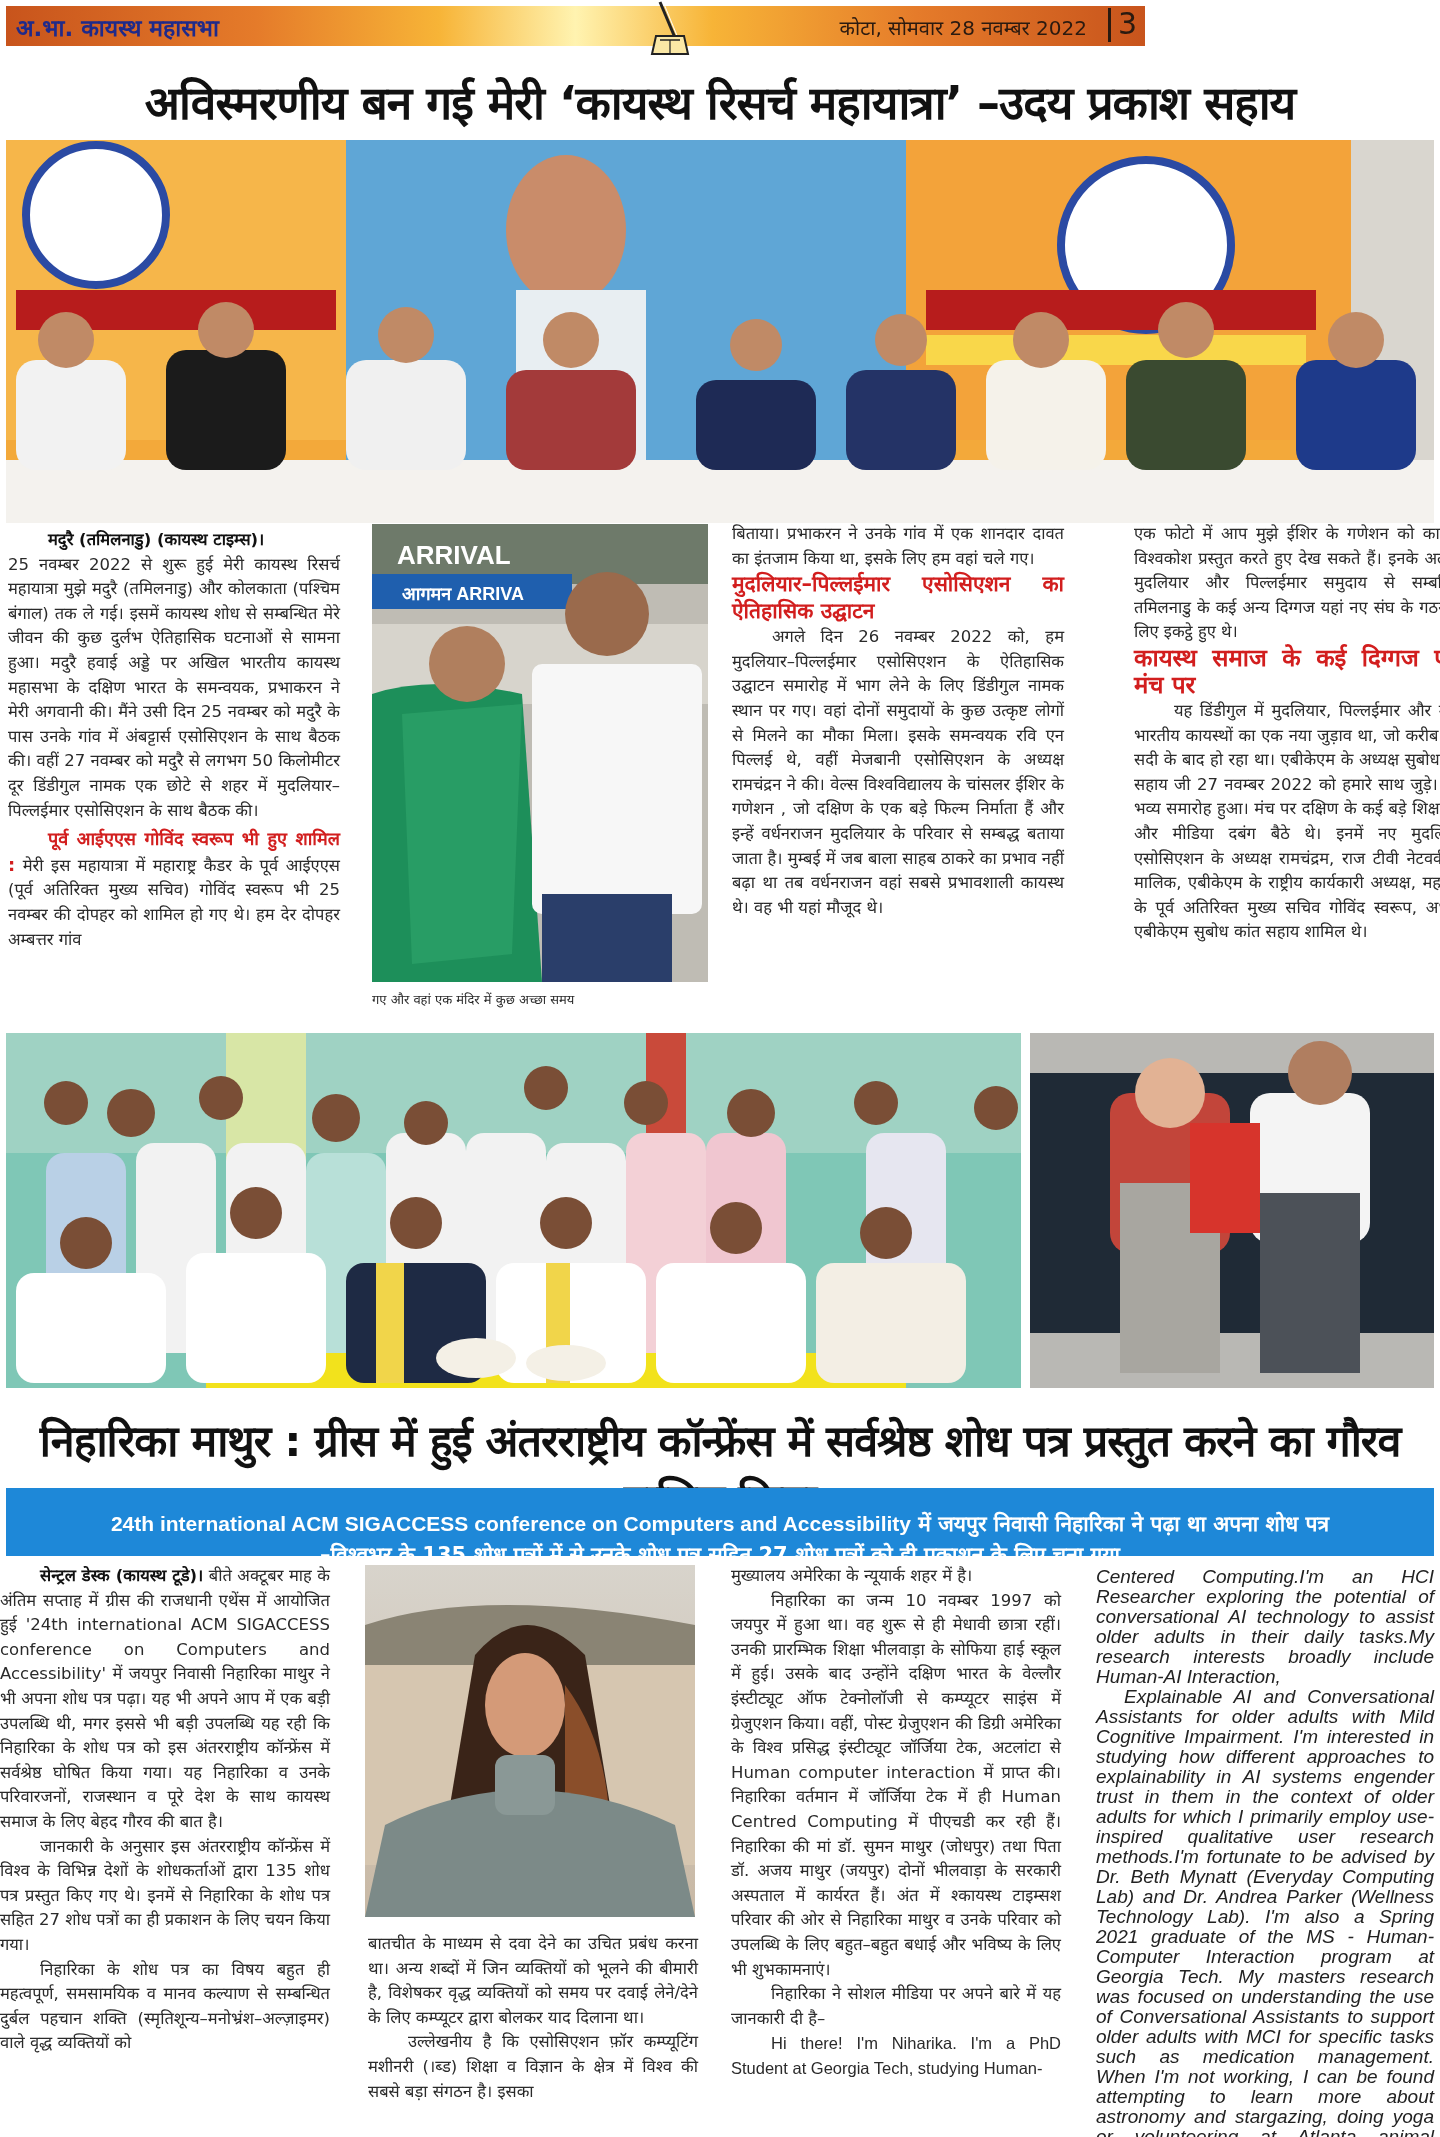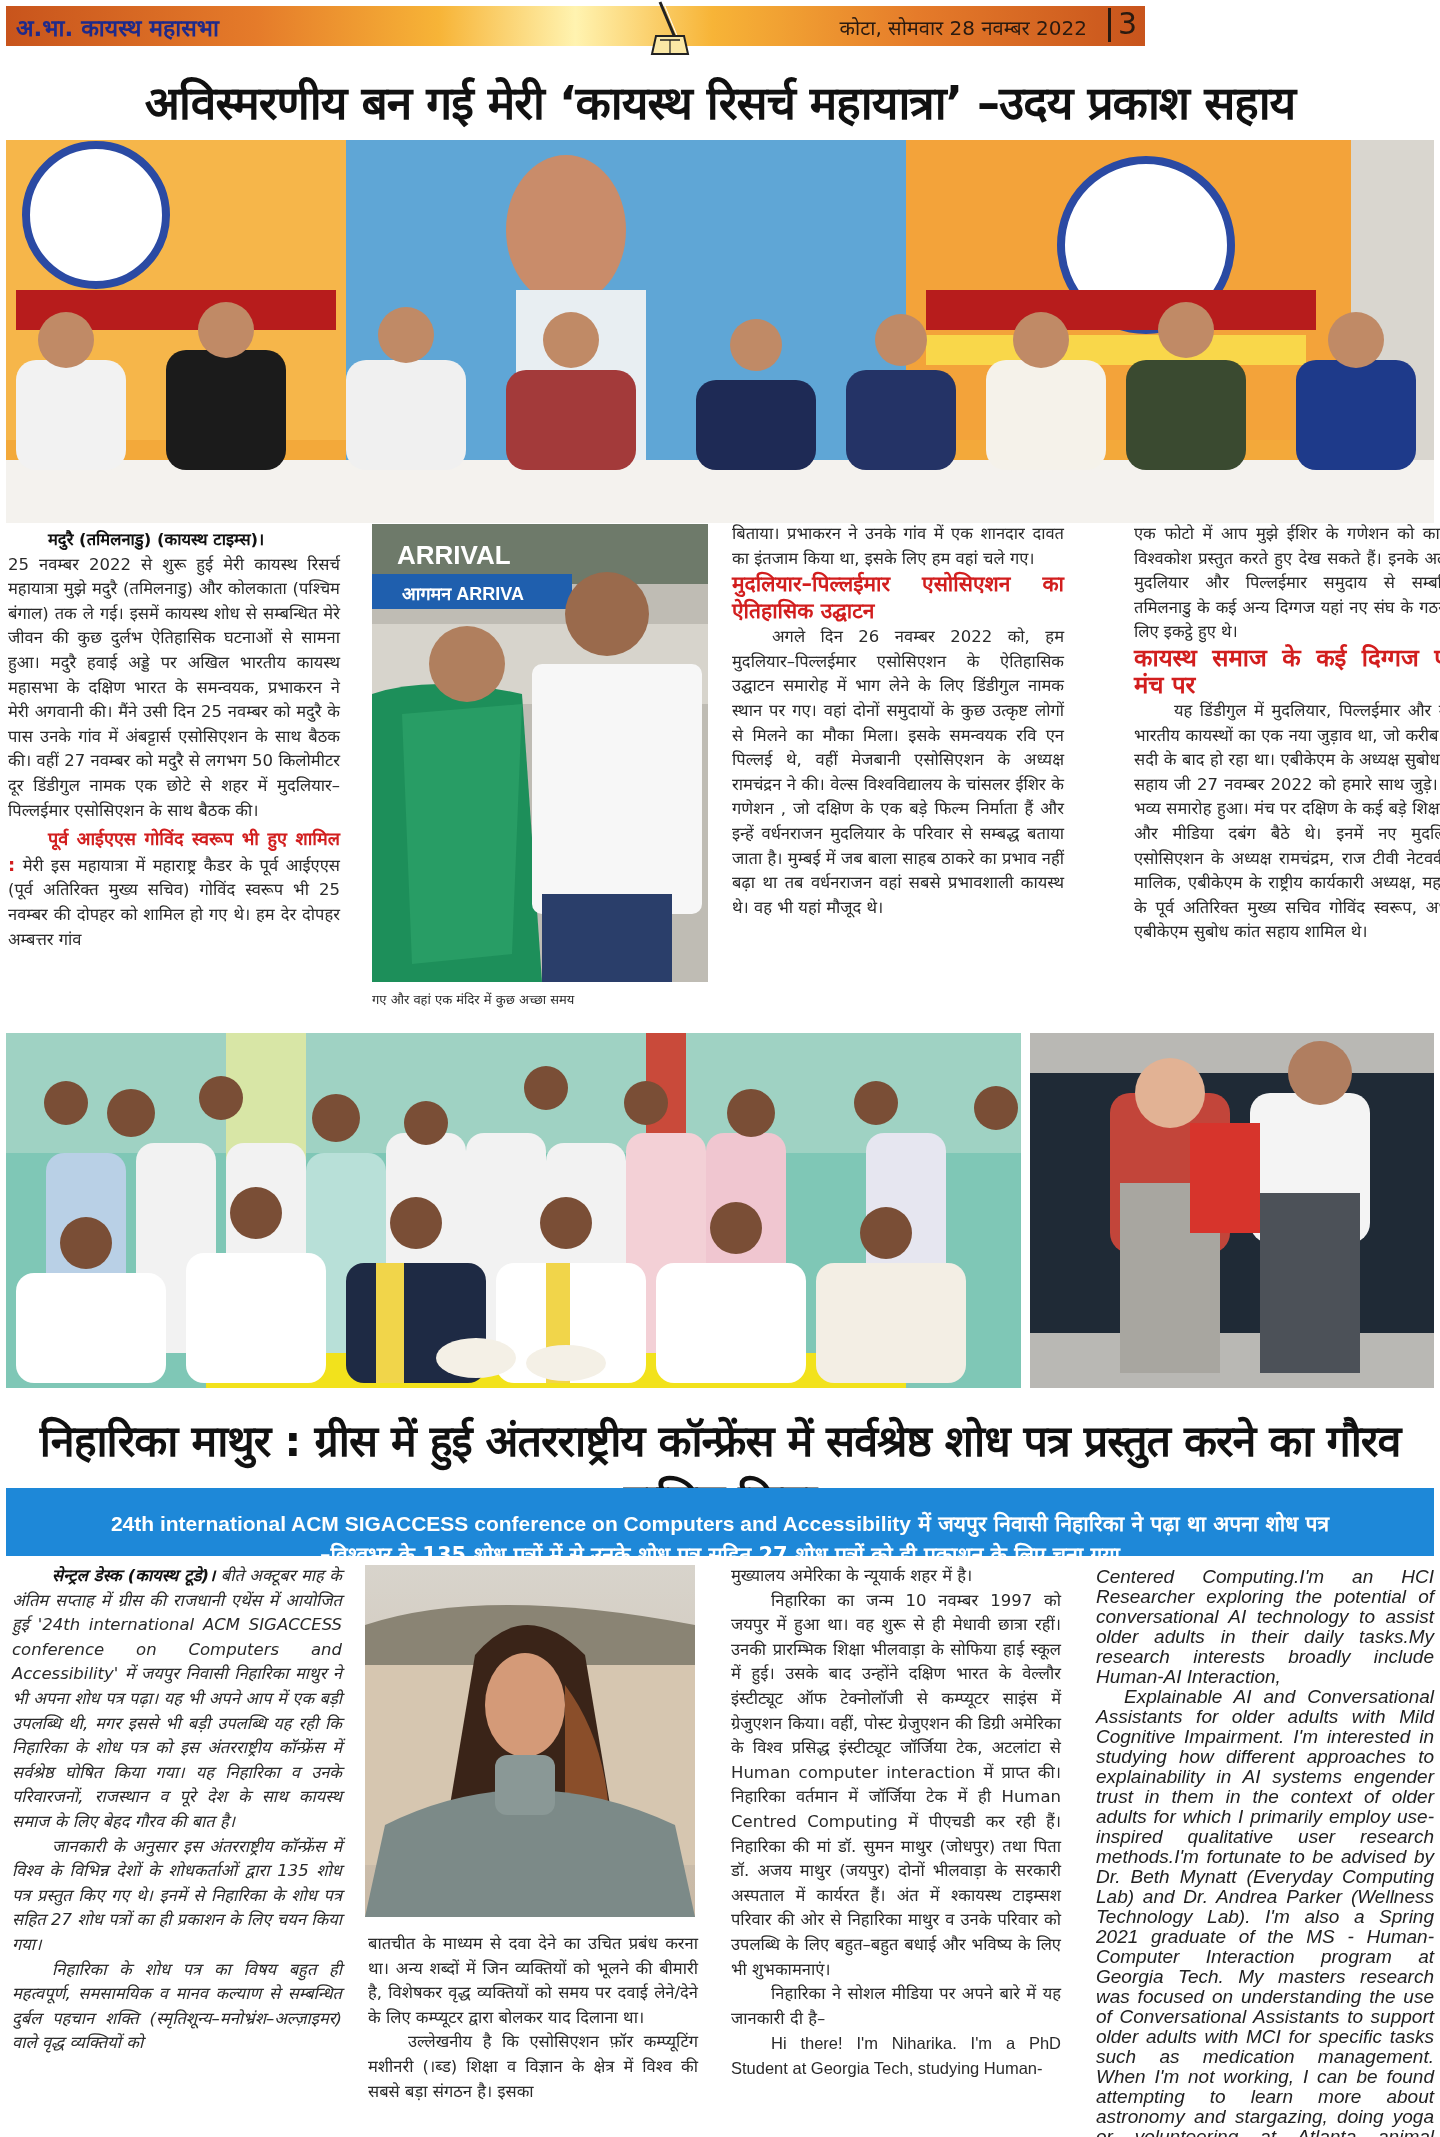--- a/index.html
+++ b/index.html
@@ -210,21 +210,21 @@
   </svg>
 </div>
 
 <div class="headline hl2">निहारिका माथुर : ग्रीस में हुई अंतरराष्ट्रीय कॉन्फ्रेंस में सर्वश्रेष्ठ शोध पत्र प्रस्तुत करने का गौरव हासिल किया</div>
 
 <div class="banner">
   <div><span class="en">24th international ACM SIGACCESS conference on Computers and Accessibility</span><span> में जयपुर निवासी निहारिका ने पढ़ा था अपना शोध पत्र</span></div>
   <div>–विश्वभर के 135 शोध पत्रों में से उनके शोध पत्र सहित 27 शोध पत्रों को ही प्रकाशन के लिए चुना गया</div>
 </div>
 
-<div class="col" style="left:12px; top:1564px; width:330px;font-style:italic;">
+<div class="col" style="left:0; top:1564px; width:330px;">
   <p><span class="dateline">सेन्ट्रल डेस्क (कायस्थ टूडे)।</span> <span>बीते अक्टूबर माह के अंतिम सप्ताह में ग्रीस की राजधानी एथेंस में आयोजित हुई '24th international ACM SIGACCESS conference on Computers and Accessibility' में जयपुर निवासी निहारिका माथुर ने भी अपना शोध पत्र पढ़ा। यह भी अपने आप में एक बड़ी उपलब्धि थी, मगर इससे भी बड़ी उपलब्धि यह रही कि निहारिका के शोध पत्र को इस अंतरराष्ट्रीय कॉन्फ्रेंस में सर्वश्रेष्ठ घोषित किया गया। यह निहारिका व उनके परिवारजनों, राजस्थान व पूरे देश के साथ कायस्थ समाज के लिए बेहद गौरव की बात है।</span></p>
   <p>जानकारी के अनुसार इस अंतरराष्ट्रीय कॉन्फ्रेंस में विश्व के विभिन्न देशों के शोधकर्ताओं द्वारा 135 शोध पत्र प्रस्तुत किए गए थे। इनमें से निहारिका के शोध पत्र सहित 27 शोध पत्रों का ही प्रकाशन के लिए चयन किया गया।</p>
   <p>निहारिका के शोध पत्र का विषय बहुत ही महत्वपूर्ण, समसामयिक व मानव कल्याण से सम्बन्धित दुर्बल पहचान शक्ति (स्मृतिशून्य–मनोभ्रंश–अल्ज़ाइमर) वाले वृद्ध व्यक्तियों को</p>
 </div>
 
 <div class="photo" style="left:365px; top:1565px; width:330px; height:352px;">
   <svg viewBox="0 0 330 352" preserveAspectRatio="none">
     <defs>
       <linearGradient id="sky" x1="0" y1="0" x2="0" y2="1">
         <stop offset="0" stop-color="#d8d4cc"></stop>

